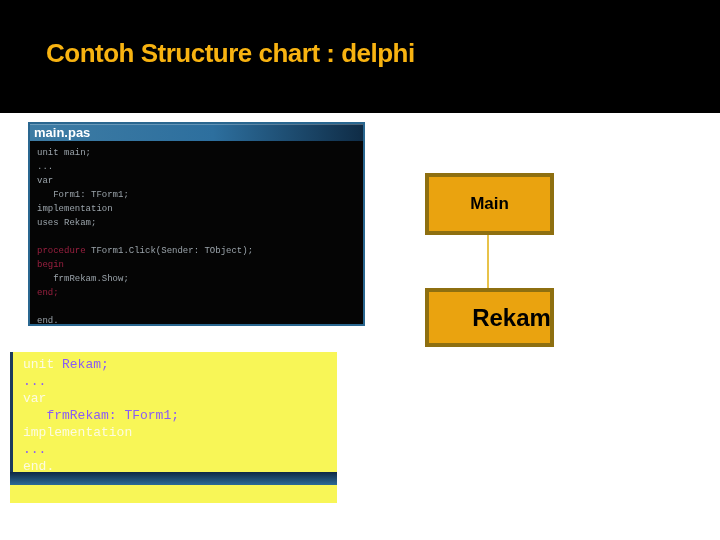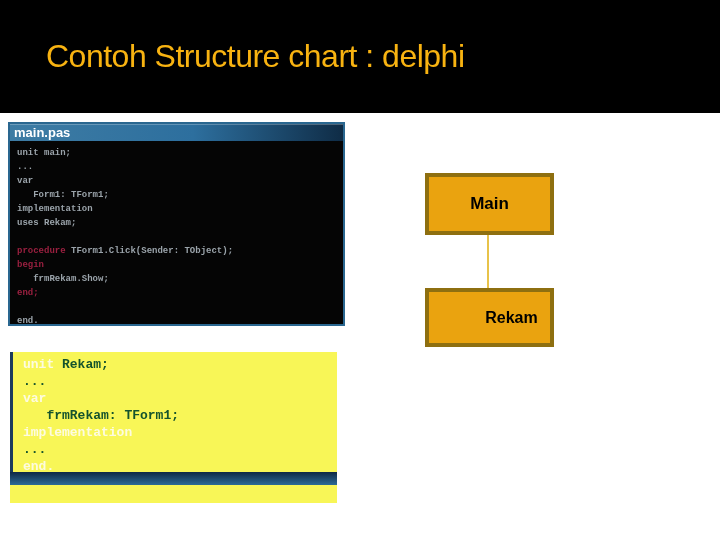--- a/index.html
+++ b/index.html
@@ -13,41 +13,41 @@
   }
 
   
   .title-band {
     position: absolute; left: 0; top: 0;
     width: 720px; height: 113px;
     background: #000000;
   }
   .slide-title {
     position: absolute; left: 46px; top: 38px;
-    font-size: 32px; font-weight: normal;
+    font-size: 26px; font-weight: bold;
     letter-spacing: -0.5px;
     color: #f8b311;
     white-space: nowrap;
   }
 
   
   .code-window { position: absolute; }
   .win-titlebar {
     color: #ffffff; font-weight: bold;
     white-space: nowrap; overflow: hidden;
   }
   .code-area {
     font-family: "Liberation Mono", monospace;
-    font-weight: bold; white-space: pre; overflow: hidden;
+    font-weight: normal; white-space: pre; overflow: hidden;
   }
   .code-line { white-space: pre; }
 
   
   .main-window {
-    left: 8px; top: 122px; width: 337px; height: 204px;
+    left: 28px; top: 122px; width: 337px; height: 204px;
     border: 2px solid #2a6790;
     background: #050505;
   }
   .main-window .win-titlebar {
     height: 17px; line-height: 17px;
     padding-left: 4px; font-size: 13px;
     background: linear-gradient(90deg, #3e7ca4 0%, #2d6f9e 55%, #0f2c46 100%);
     box-shadow: inset 0 1px 0 rgba(255,255,255,0.25);
   }
   .main-window .code-area {
@@ -67,36 +67,36 @@
     padding-left: 4px; font-size: 15px;
     background: linear-gradient(90deg, #14304c 0%, #25618a 45%, #2f8a8e 100%);
   }
   .rekam-window .code-area {
     height: 120px;
     border-left: 3px solid #1b3b5c;
     padding: 4px 4px 0 10px;
     font-size: 13px; line-height: 17px;
   }
   .rekam-window .tok-bright { color: #fdfbe0; margin-top: 22px; }
-  .rekam-window .tok-dim    { color: #14532d; }
+  .rekam-window .tok-dim    { color: #8b5cf6; }
   .rekam-window .win-bottombar {
     height: 13px;
     background: linear-gradient(180deg, #0f2845 0%, #2d6b96 100%);
   }
 
   
   .chart-node {
     position: absolute; left: 425px; width: 129px;
     background: #eaa30f;
     border: 4px solid #8e6f10;
     display: flex; align-items: center; justify-content: center;
     color: #000000; font-weight: bold;
   }
   .node-main  { top: 173px; height: 62px; font-size: 17px; justify-content: center; }
-  .node-rekam { top: 288px; height: 59px; font-size: 16px; padding-left: 44px; }
+  .node-rekam { top: 288px; height: 59px; font-size: 24px; padding-left: 44px; }
   .connector {
     position: absolute; left: 487px; top: 235px;
     width: 2px; height: 53px;
     background: #e8c34a;
   }
 </style>
 </head>
 <body>
 
 <div class="title-band">

